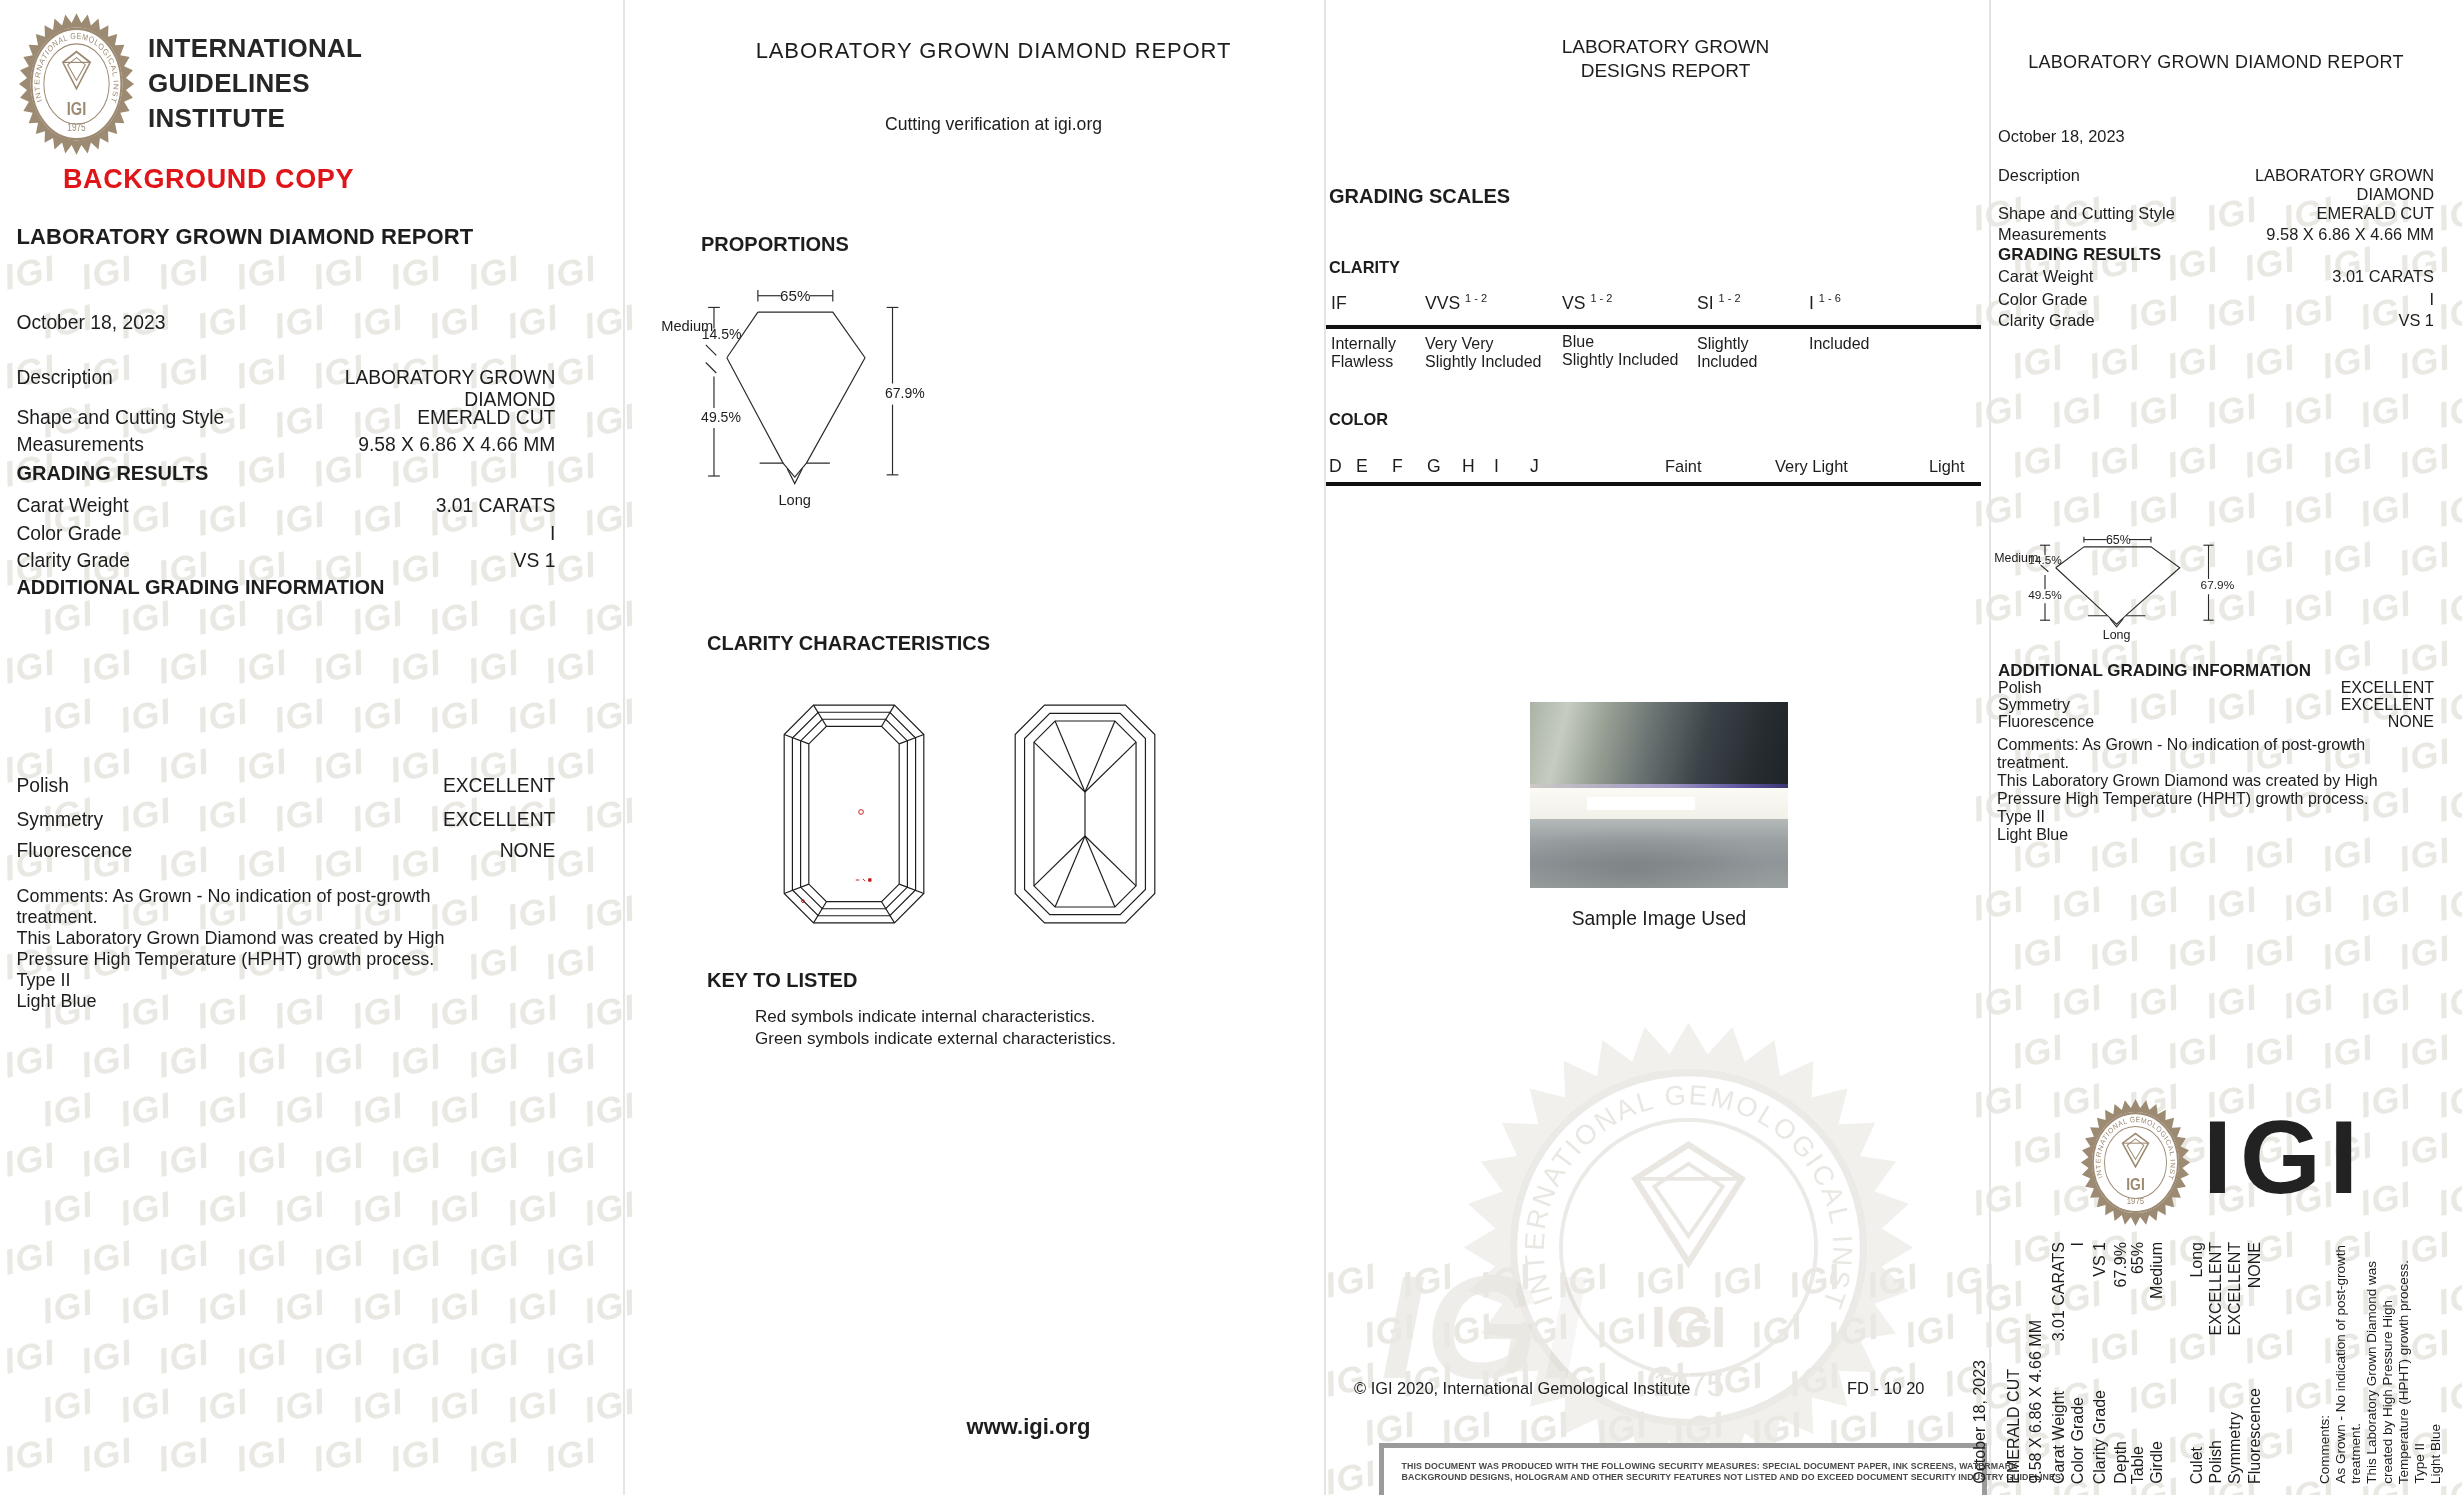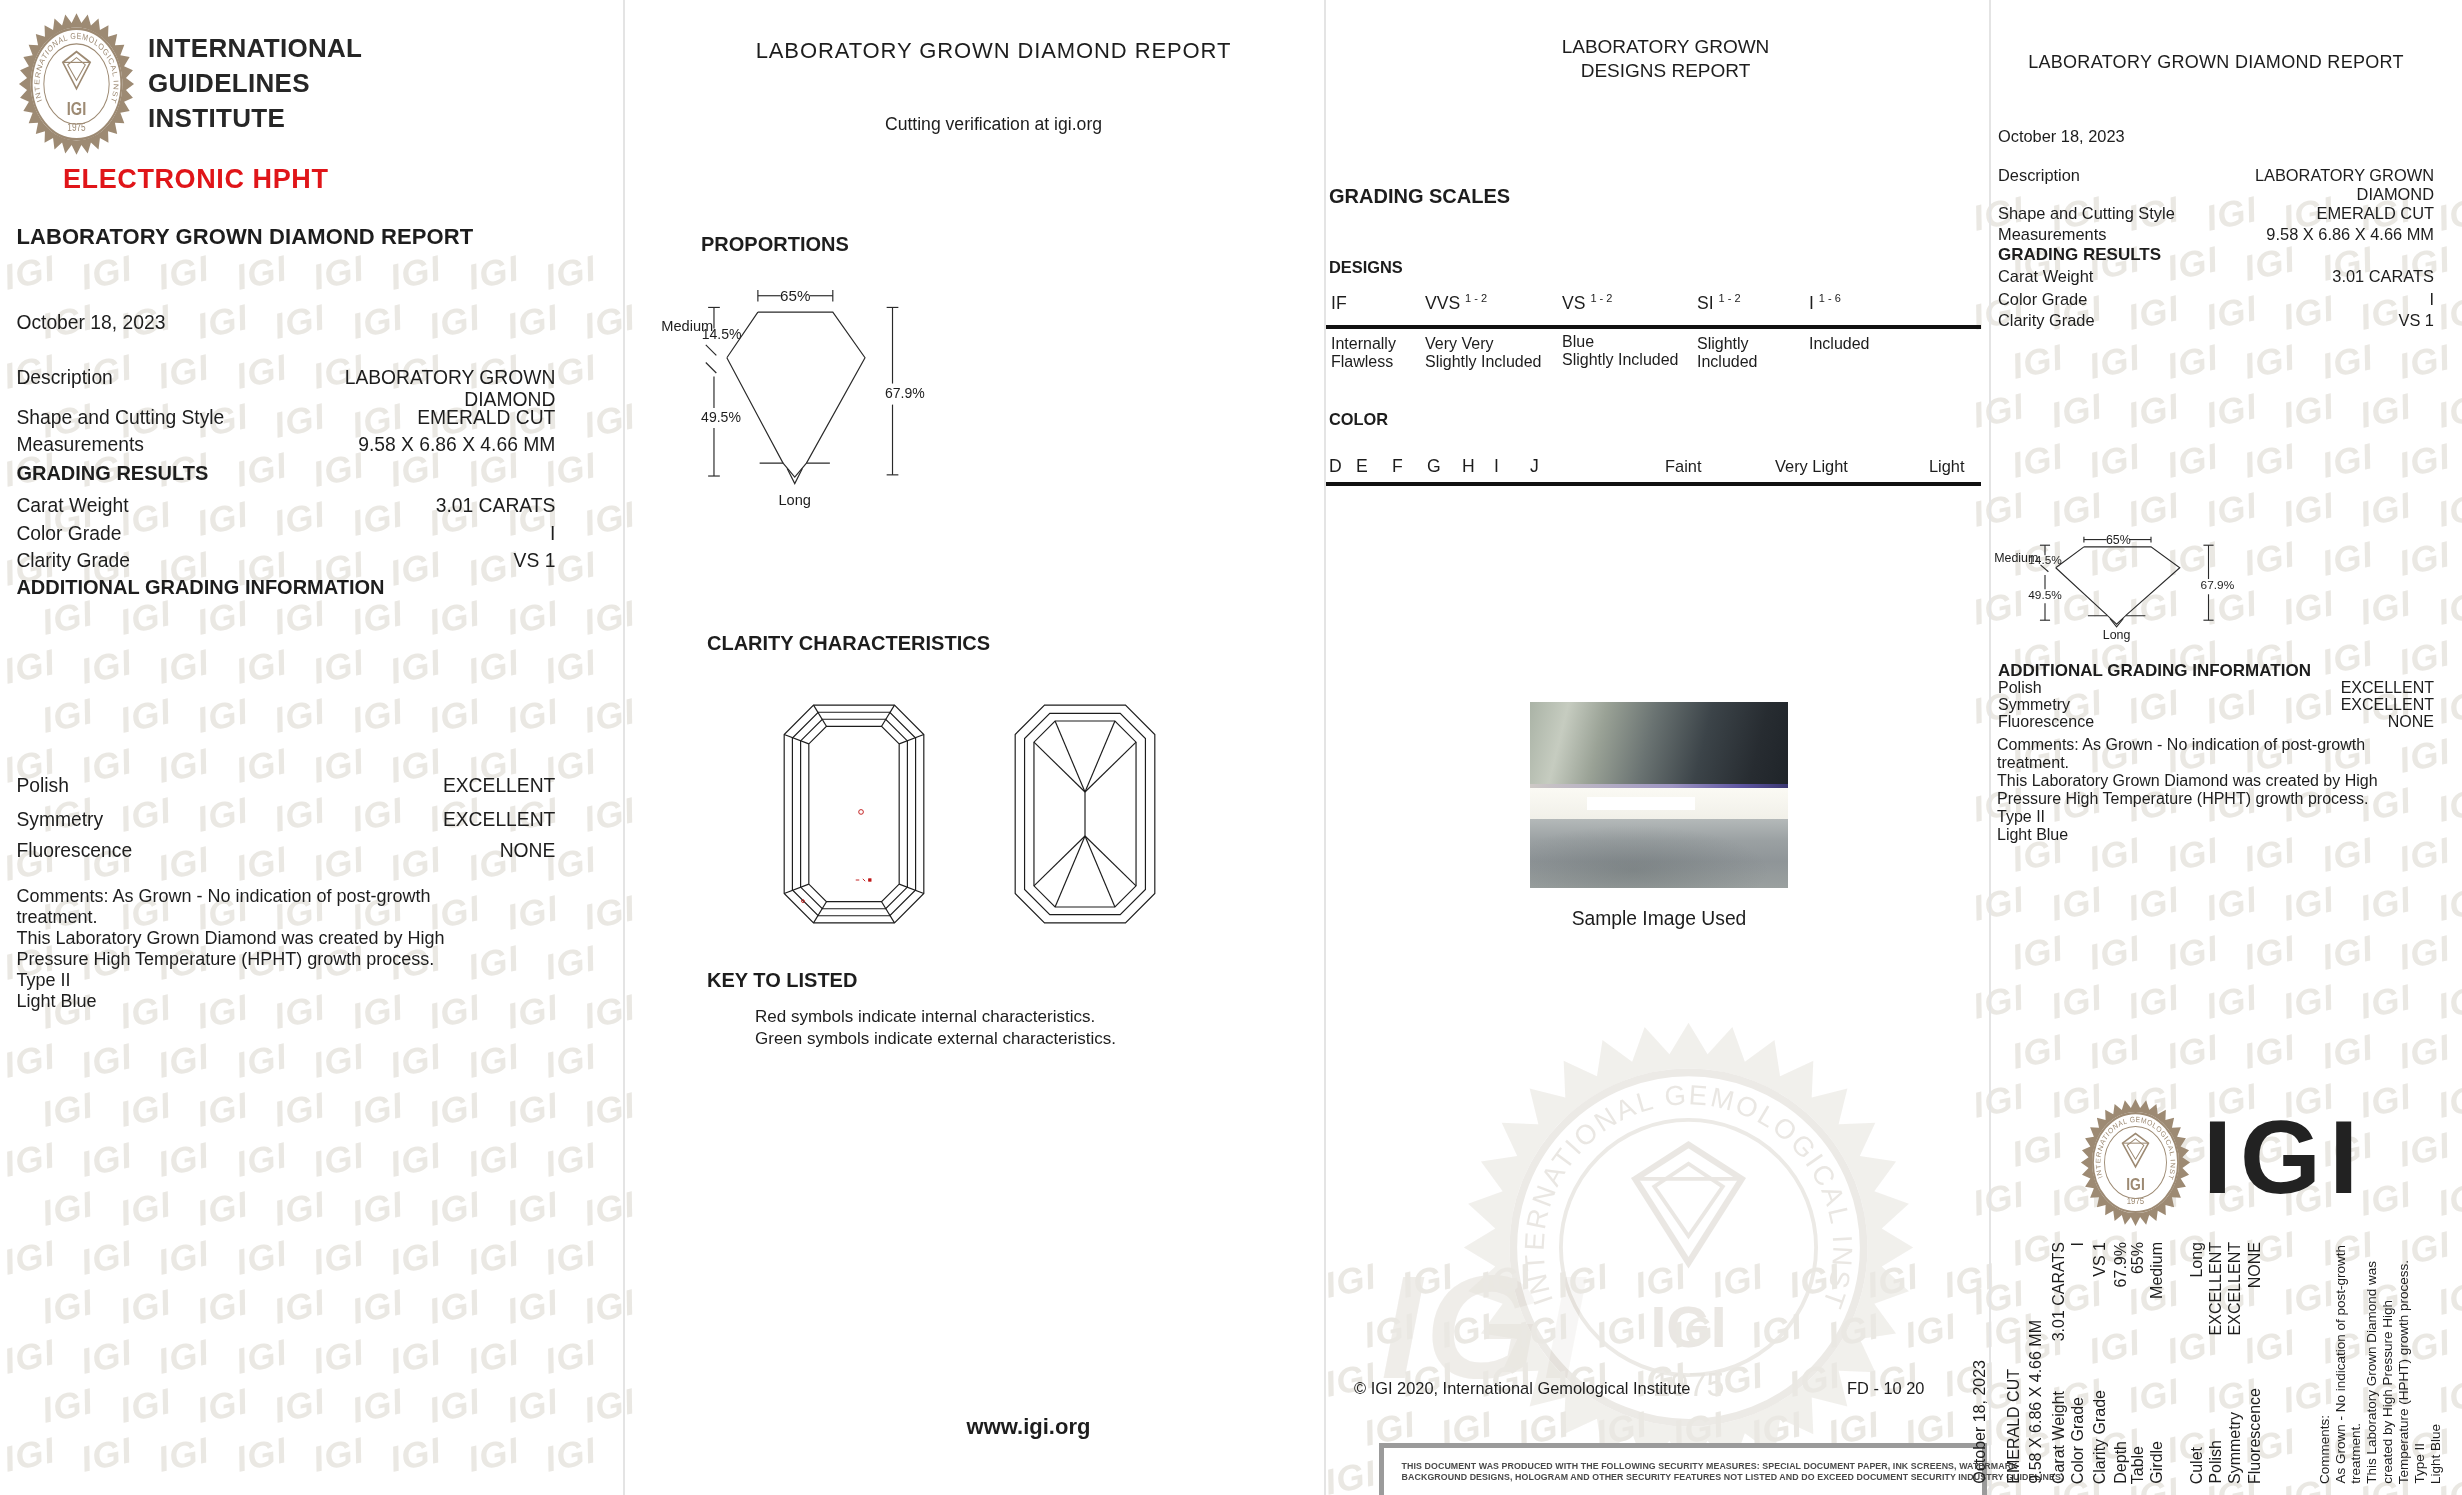--- a/index.html
+++ b/index.html
@@ -498,21 +498,21 @@
     <text x="60" y="86" font-size="15" font-weight="700" fill="#9d8a73" text-anchor="middle">IGI</text>
     <text x="60" y="99" font-size="8.5" fill="#9d8a73" text-anchor="middle">1975</text>
   </svg>
 
   <div class="abs b" style="left:148px;top:30.5px;font-size:26px;line-height:35px;color:#262626;letter-spacing:0.3px;">
     <div>INTERNATIONAL</div>
     <div>GUIDELINES</div>
     <div>INSTITUTE</div>
   </div>
 
-  <div class="abs b" style="left:63px;top:164px;font-size:27px;color:#e01519;letter-spacing:0.6px;">ELECTRONIC HPHT</div>
+  <div class="abs b" style="left:63px;top:164px;font-size:27px;color:#e01519;letter-spacing:0.6px;">BACKGROUND COPY</div>
 
   <div class="abs b" style="left:16.4px;top:224px;font-size:22px;letter-spacing:0.1px;">LABORATORY GROWN DIAMOND REPORT</div>
 
   <div class="abs" style="left:16.4px;top:312px;font-size:19.3px;">October 18, 2023</div>
 
   <div class="row" style="left:16.4px;top:367px;width:539px;font-size:19.3px;">
     <span class="lbl">Description</span>
     <span class="val">
       <span>LABORATORY GROWN</span><br>
       <span>DIAMOND</span>
@@ -652,21 +652,21 @@
     <div>Red symbols indicate internal characteristics.</div>
     <div>Green symbols indicate external characteristics.</div>
   </div>
 
   <div class="abs ctr" style="left:1337px;top:35px;width:657px;font-size:19px;line-height:24px;">
     <div>LABORATORY GROWN</div>
     <div>DESIGNS REPORT</div>
   </div>
 
   <div class="abs b" style="left:1329px;top:185px;font-size:20px;">GRADING SCALES</div>
-  <div class="abs b" style="left:1329px;top:258px;font-size:16.4px;">DESIGNS</div>
+  <div class="abs b" style="left:1329px;top:258px;font-size:16.4px;">CLARITY</div>
 
   <div class="abs" style="left:1331px;top:292px;font-size:17.6px;"><span>IF</span><sup style="font-size:11px;"></sup></div>
   <div class="abs" style="left:1425px;top:292px;font-size:17.6px;"><span>VVS</span> <sup style="font-size:11px;">1 - 2</sup></div>
   <div class="abs" style="left:1562px;top:292px;font-size:17.6px;"><span>VS</span> <sup style="font-size:11px;">1 - 2</sup></div>
   <div class="abs" style="left:1697px;top:292px;font-size:17.6px;"><span>SI</span> <sup style="font-size:11px;">1 - 2</sup></div>
   <div class="abs" style="left:1809px;top:292px;font-size:17.6px;"><span>I</span> <sup style="font-size:11px;">1 - 6</sup></div>
 
   <div class="abs" style="left:1326px;top:325px;width:655px;height:4.1px;background:#111;"></div>
 
   <div class="abs" style="left:1331px;top:335px;width:91px;font-size:16px;line-height:18px;">

